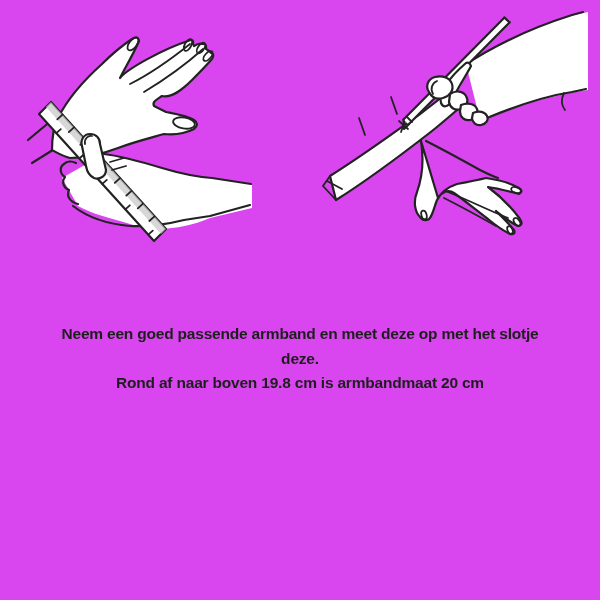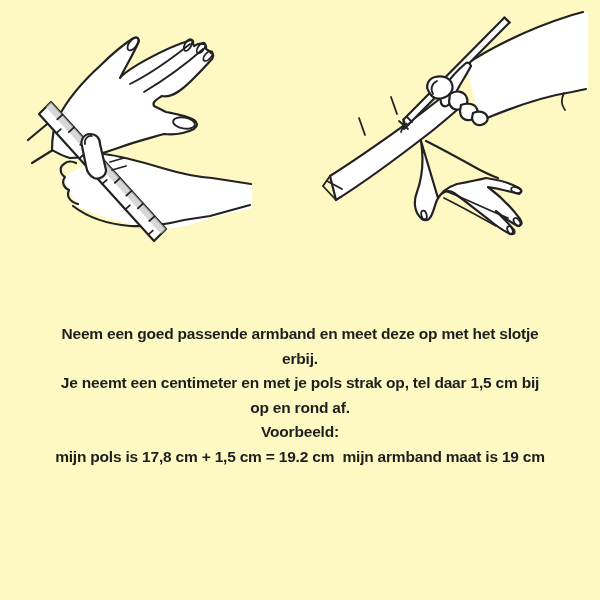--- a/index.html
+++ b/index.html
@@ -1,20 +1,20 @@
 <!DOCTYPE html>
 <html><head>
 <meta charset="utf-8">
 <style>
   html,body{margin:0;padding:0;}
   body{
     width:600px;height:600px;background:#ffffff;position:relative;overflow:hidden;
     font-family:"Liberation Sans","DejaVu Sans",sans-serif;
   }
-  .stage{position:absolute;inset:0;background:#fef9c3;}
+  .stage{position:absolute;inset:0;background:#d946ef;}
   .illus{position:absolute;margin:0;padding:0;}
   .illus.left{left:22px;top:8px;width:280px;height:240px;}
   .illus.right{left:320px;top:8px;width:270px;height:245px;}
   svg{display:block;width:100%;height:100%;}
   .ln{fill:none;stroke:#222222;stroke-width:2.2;stroke-linecap:round;stroke-linejoin:round;}
   .thin{fill:none;stroke:#222222;stroke-width:1.8;stroke-linecap:round;}
   .wfill{fill:#ffffff;stroke:#222222;stroke-width:2.2;stroke-linejoin:round;}
   .wonly{fill:#ffffff;stroke:none;}
   .shade{fill:#c9c9c9;stroke:none;opacity:.75;}
   .instructions{
@@ -180,23 +180,18 @@
         <path class="wfill" d="M 130,86 C 136,82 143,83 146,88 C 149,93 147,99 141,101 C 135,103 130,100 129,94 Z"></path>
         <path class="wfill" d="M 141,97 C 148,94 155,96 157,101 C 159,106 156,111 150,112 C 144,113 140,109 140,103 Z"></path>
         <path class="wfill" d="M 153,105 C 159,102 165,104 167,108 C 169,112 166,116 161,117 C 156,118 152,114 152,110 Z"></path>
       </g>
     </svg>
   </figure>
 
   <div class="instructions">
     <p>
       <span class="line">Neem een goed passende armband en meet deze op met het slotje</span>
-      <span class="line">erbij.</span>
-    </p>
-    <p>
-      <span class="line">Je neemt een centimeter en met je pols strak op, tel daar 1,5 cm bij</span>
-      <span class="line">op en rond af.</span>
-      <span class="line">Voorbeeld:</span>
-      <span class="line">mijn pols is 17,8 cm + 1,5 cm = 19.2 cm  mijn armband maat is 19 cm</span>
+      <span class="line">deze.</span>
+      <span class="line">Rond af naar boven 19.8 cm is armbandmaat 20 cm</span>
     </p>
   </div>
 
 </div>
 
 </body></html>

